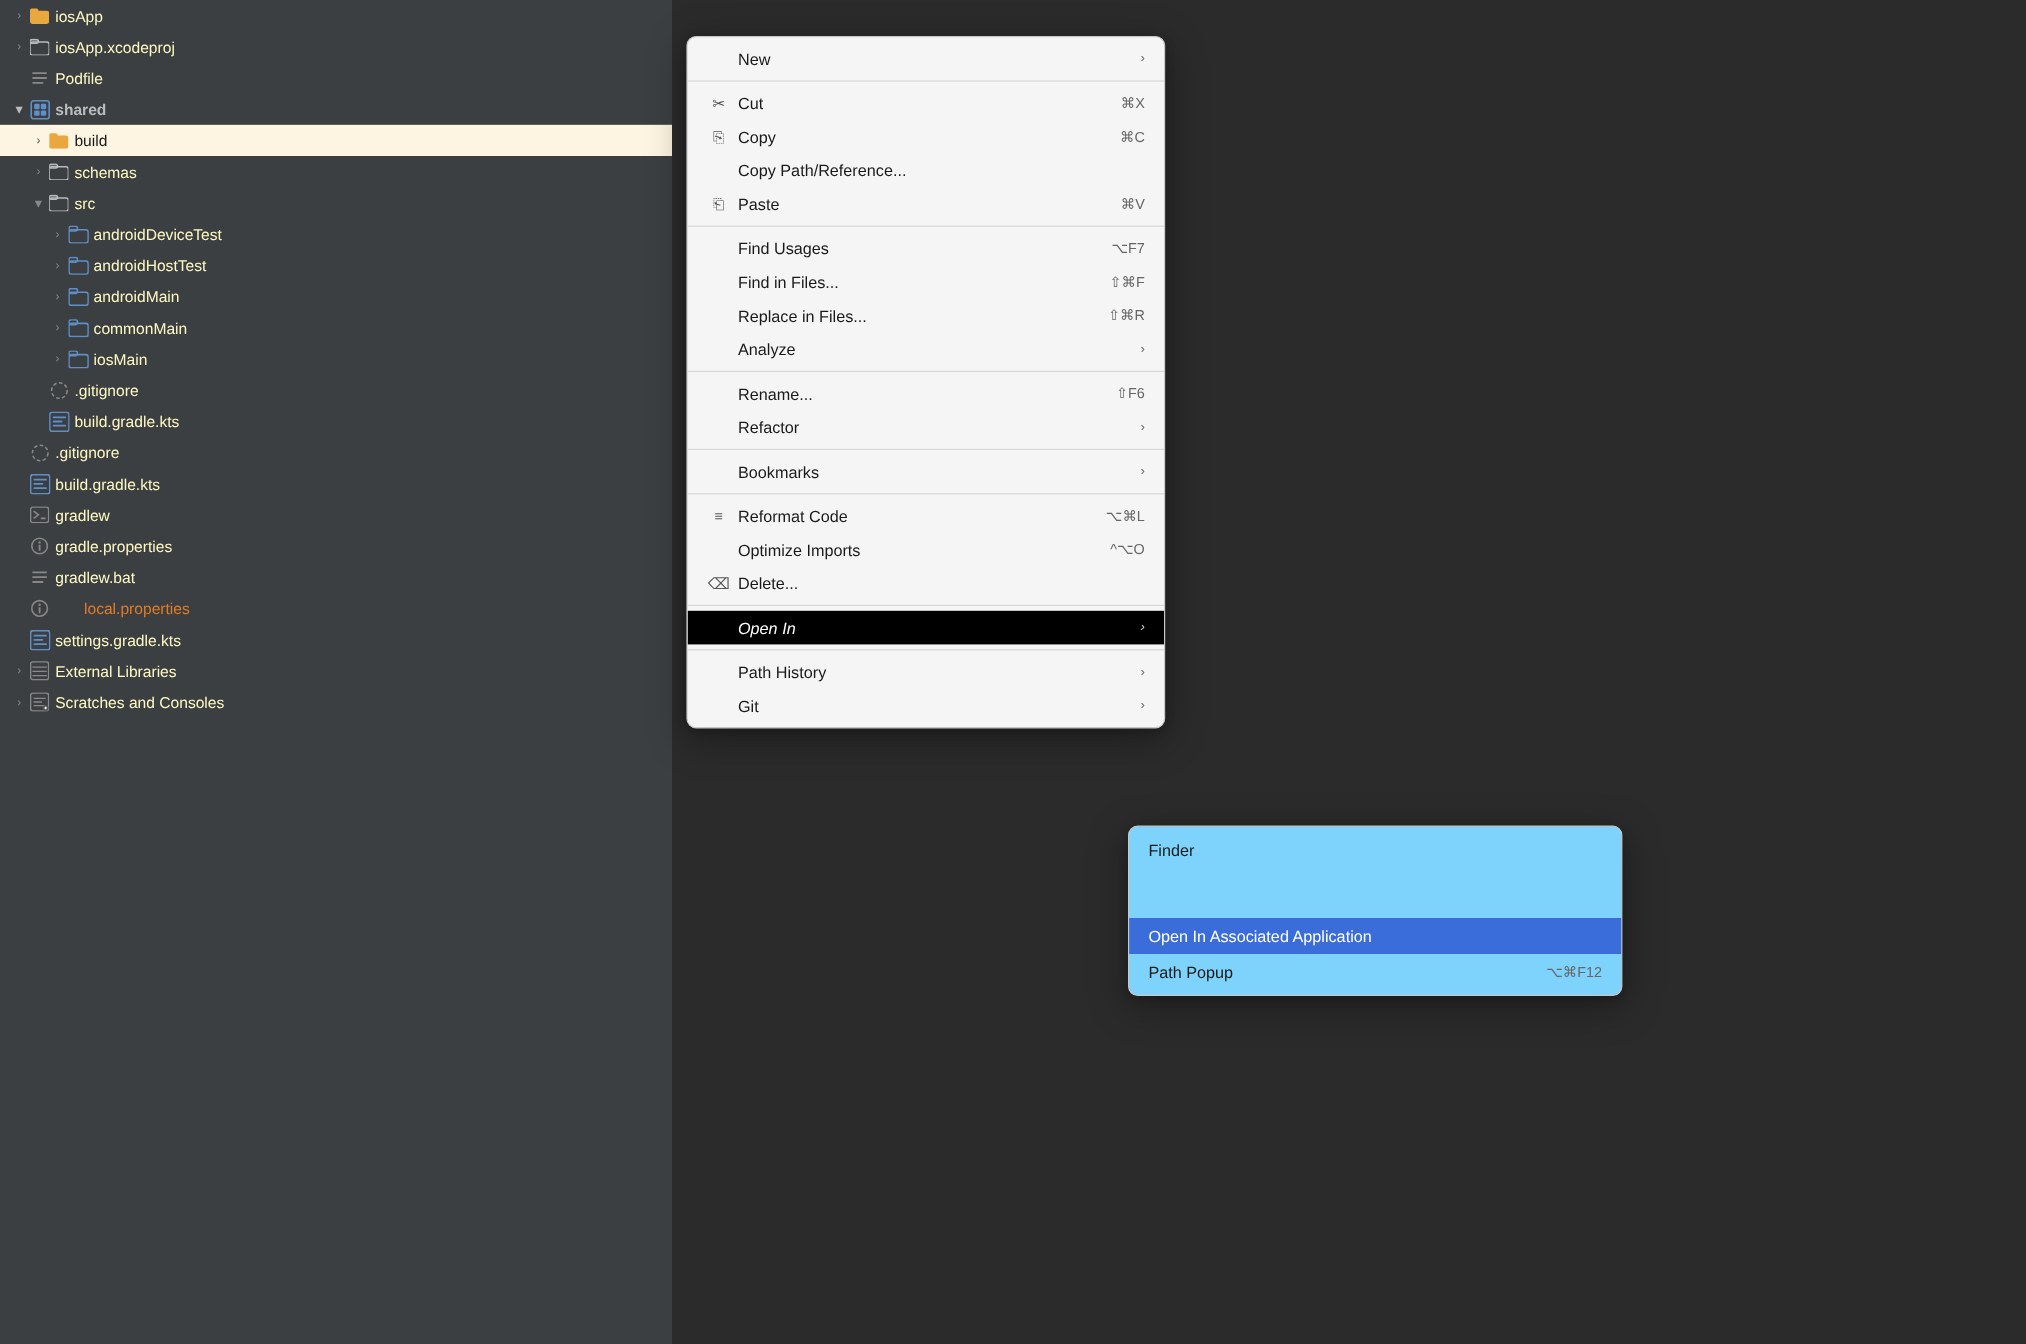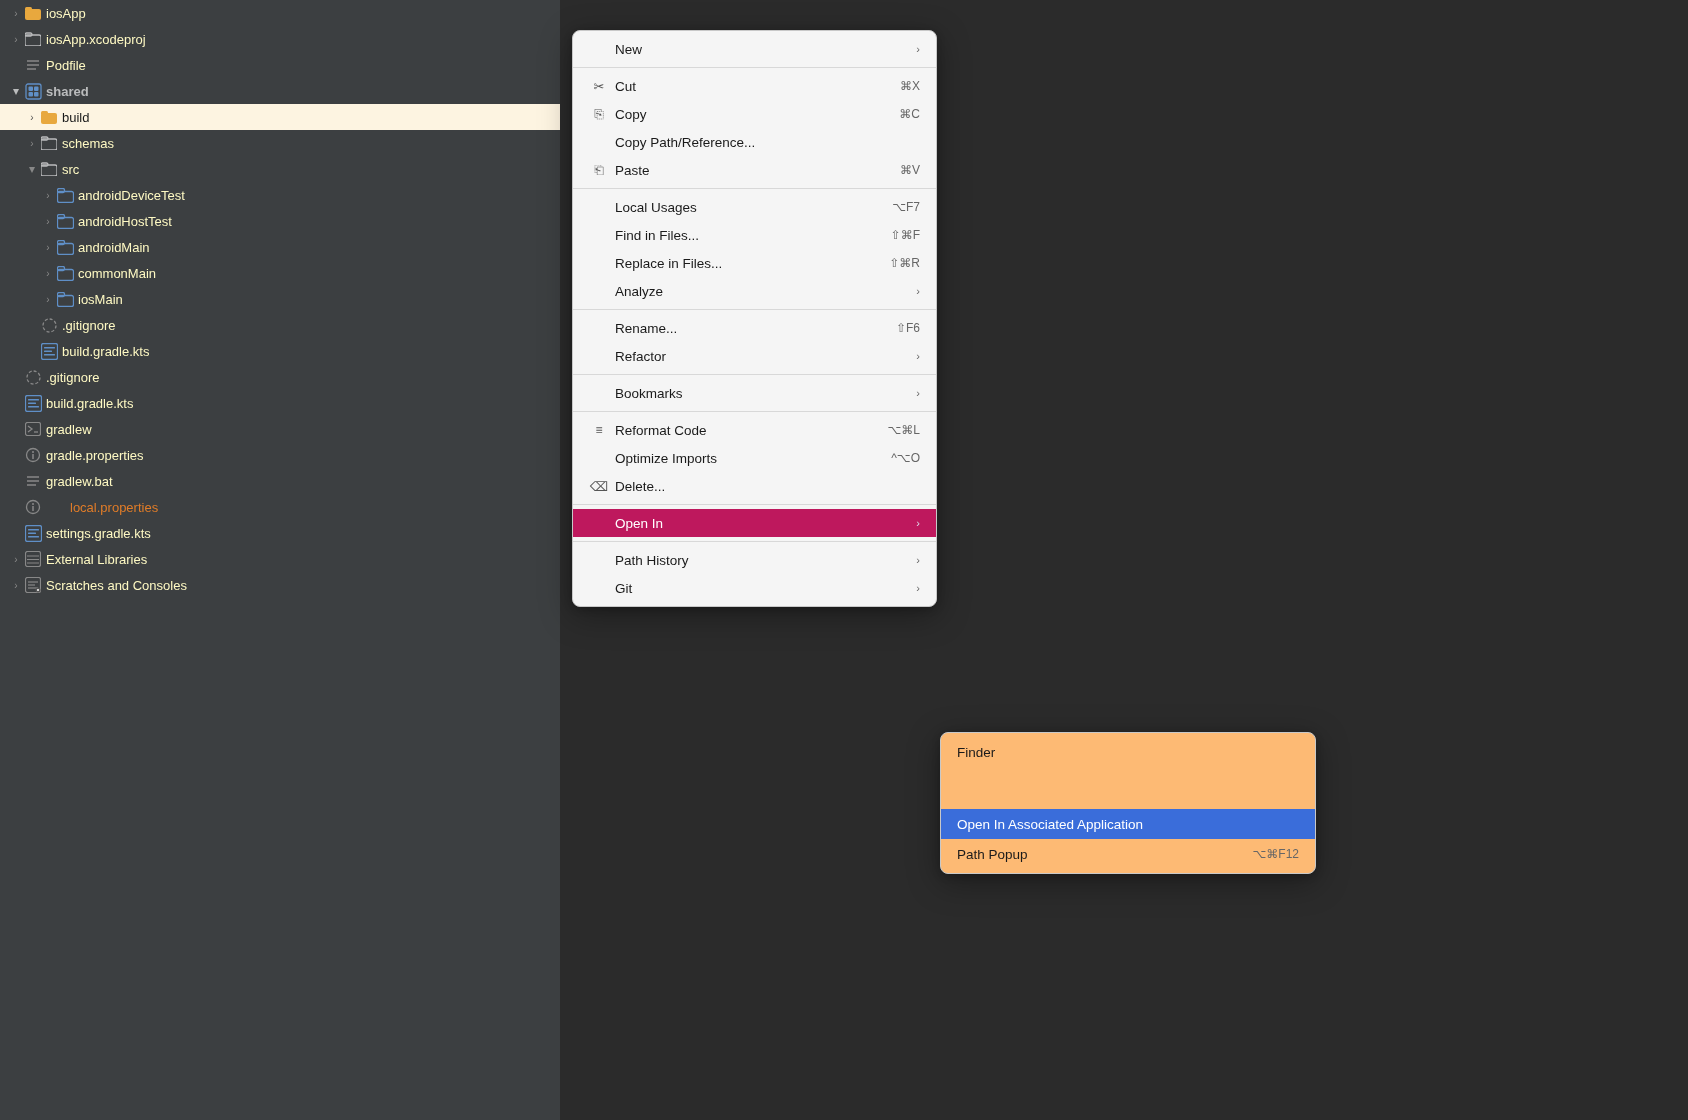--- a/index.html
+++ b/index.html
@@ -69,21 +69,21 @@
     
     .indent-0 { padding-left: 8px; }
     .indent-1 { padding-left: 24px; }
     .indent-2 { padding-left: 40px; }
 
     
     .context-menu {
       position: absolute;
       left: 572px;
       top: 30px;
-      width: 365px;
+      width: 399px;
       background: #f5f5f5;
       border: 1px solid #c8c8c8;
       border-radius: 8px;
       box-shadow: 0 8px 32px rgba(0,0,0,0.35), 0 2px 8px rgba(0,0,0,0.2);
       padding: 4px 0;
       z-index: 100;
       overflow: hidden;
     }
 
     .menu-item {
@@ -96,22 +96,23 @@
       font-size: 13.5px;
       position: relative;
     }
 
     .menu-item:hover, .menu-item.highlighted {
       background: #3a6dda;
       color: white;
     }
 
     .menu-item.highlighted {
-      background: #be185d;
+      background: #000000;
       color: white;
+      font-style: italic;
     }
 
     .menu-item .menu-label {
       flex: 1;
       font-size: 13.5px;
     }
 
     .menu-item .menu-shortcut {
       color: #666;
       font-size: 12px;
@@ -144,23 +145,23 @@
 
     .menu-separator {
       height: 1px;
       background: #d8d8d8;
       margin: 4px 0;
     }
 
     .submenu-open-in {
       position: absolute;
       left: 940px;
-      top: 732px;
-      width: 376px;
-      background: #fdba74;
+      top: 688px;
+      width: 412px;
+      background: #7dd3fc;
       border: 1px solid #c8c8c8;
       border-radius: 8px;
       box-shadow: 0 8px 32px rgba(0,0,0,0.35), 0 2px 8px rgba(0,0,0,0.2);
       padding: 4px 0;
       z-index: 200;
     }
 
     .submenu-menu-item {
       display: flex;
       align-items: center;
@@ -507,21 +508,21 @@
   <div class="menu-item">
     <span class="menu-icon" style="font-size:12px;">⎗</span>
     <span class="menu-label">Paste</span>
     <span class="menu-shortcut">⌘V</span>
   </div>
 
   <div class="menu-separator"></div>
 
   <div class="menu-item">
     <span class="menu-icon"></span>
-    <span class="menu-label">Local Usages</span>
+    <span class="menu-label">Find Usages</span>
     <span class="menu-shortcut">⌥F7</span>
   </div>
 
   <div class="menu-item">
     <span class="menu-icon"></span>
     <span class="menu-label">Find in Files...</span>
     <span class="menu-shortcut">⇧⌘F</span>
   </div>
 
   <div class="menu-item">

